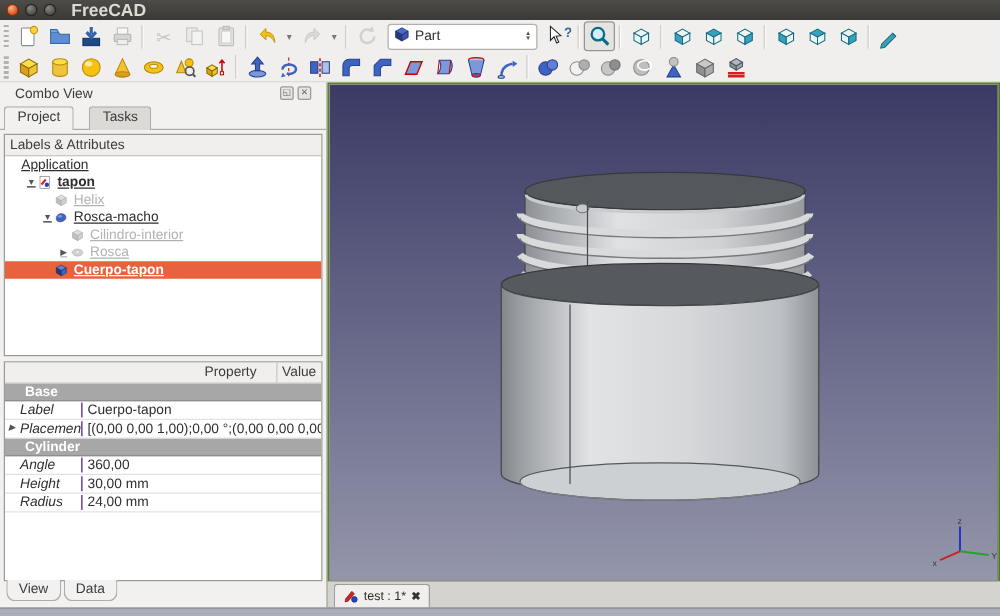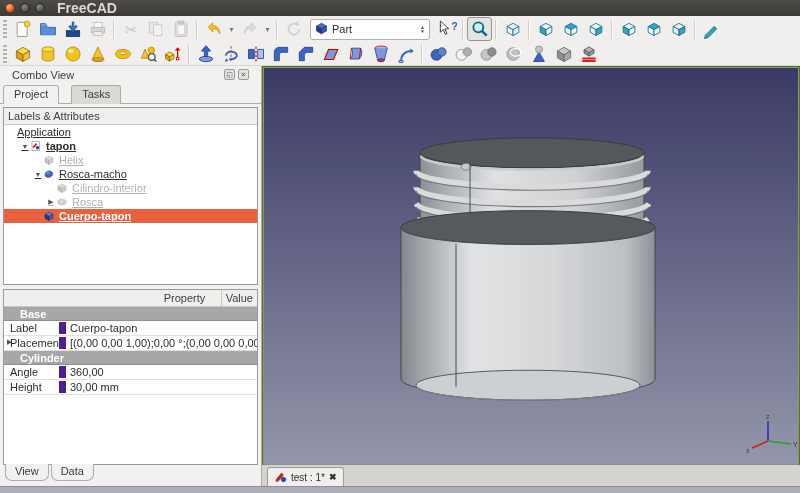--- a/index.html
+++ b/index.html
@@ -50,22 +50,22 @@
   .tree-row .ticon svg { width:12px; height:12px; }
   .tree-row.bold { font-weight:bold; }
   .tree-row.dim { color:#b2b2b2; }
   .tree-row.dim .ticon svg { opacity:.55; filter:grayscale(100%); }
   .tree-row.sel { background:#e8623d; color:#fff; font-weight:bold; }
   .prop-box { border:1px solid #9c9a96; background:#fff; flex:1; margin-top:4px; overflow:hidden; font-size:11px; }
   .prop-head { display:flex; background:#f1efed; border-bottom:1px solid #c9c7c3; color:#3c3c3c;justify-content:flex-end; }
   .prop-head > div { padding:2px 4px; }
   .ph-name { width:62px; border-right:1px solid #c9c7c3; }
   .prop-row { display:flex; height:15px; align-items:center; border-bottom:1px solid #e4e2df; color:#2e2e2e; }
-  .prop-row .cell-name { width:62px; flex:0 0 62px; padding-left:6px; position:relative; border-right:7px solid #4c1d95;
-                         overflow:hidden; white-space:nowrap; }
+  .prop-row .cell-name { width:62px; flex:0 0 62px; padding-left:12px; position:relative; border-right:1px solid #4c1d95;
+                         overflow:hidden; white-space:nowrap;font-style:italic; }
   .prop-row .cell-name .rarr { position:absolute; left:3px; top:1px; font-size:7px; color:#555; }
   .prop-row .cell-val { flex:1; padding-left:4px; overflow:hidden; white-space:nowrap; }
   .prop-group { height:14px; background:#a7a7a7; color:#fff; font-weight:bold; padding-left:16px; border-bottom:1px solid #8f8f8f;
                 display:flex; align-items:center; }
   .bottom-tabs { height:21px; flex:0 0 auto; display:flex; align-items:flex-start; padding:0 2px; gap:2px; }
   .b-tab { font-size:11px; color:#3c3c3c; background:#f2f1f0; border:1px solid #aeacab; border-top:none;
            border-radius:0 0 7px 7px; padding:1px 9px 3px; position:relative; top:-1px; }
   
   .mdi { flex:1; display:flex; flex-direction:column; background:#4d7c0f; min-width:0; }
   .viewport { flex:1; margin:1px 1px 0 1px; border:1px solid #8f8d89; position:relative; overflow:hidden;
@@ -575,20 +575,24 @@
               </div>
               <div class="prop-group">Cylinder</div>
               <div class="prop-row">
                 <div class="cell-name">Angle</div>
                 <div class="cell-val">360,00</div>
               </div>
               <div class="prop-row">
                 <div class="cell-name">Height</div>
                 <div class="cell-val">30,00 mm</div>
               </div>
+              <div class="prop-row">
+                <div class="cell-name">Radius</div>
+                <div class="cell-val">24,00 mm</div>
+              </div>
             </div>
         </div>
         <div class="bottom-tabs" id="bottomTabs">
             <div class="b-tab active">View</div>
             <div class="b-tab">Data</div>
           </div>
       </div>
     </div>
 
     <div class="mdi">

